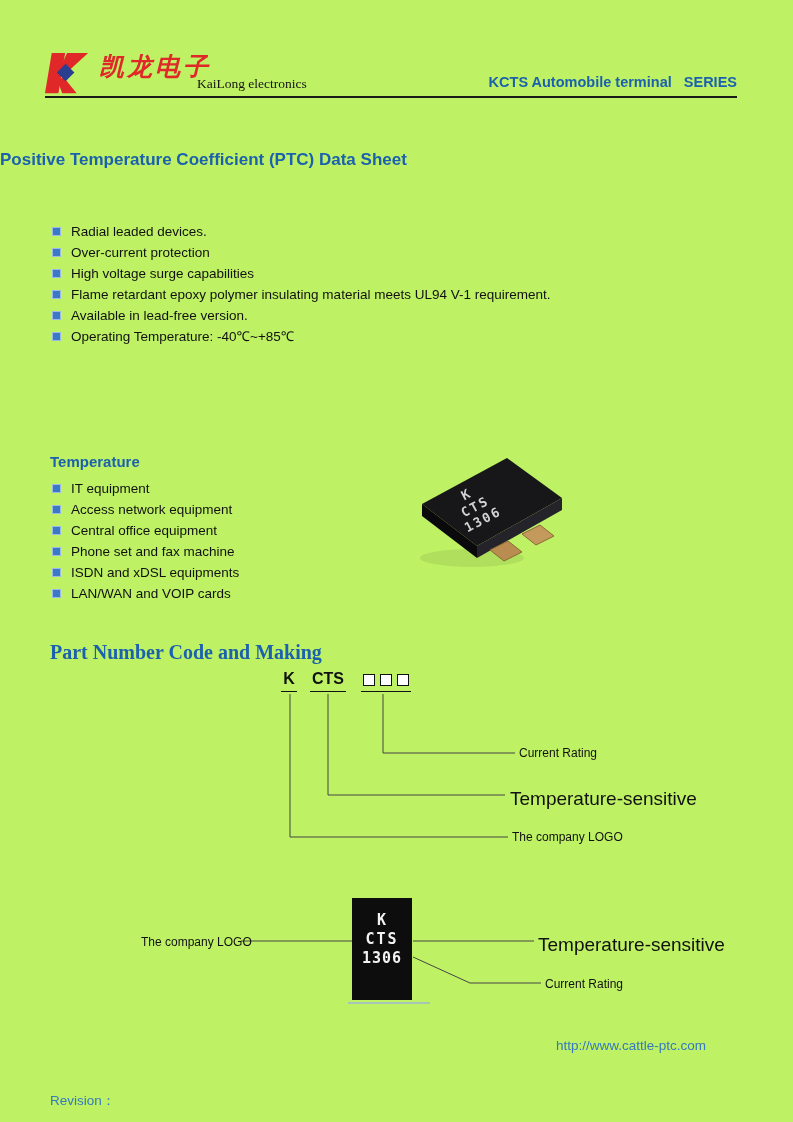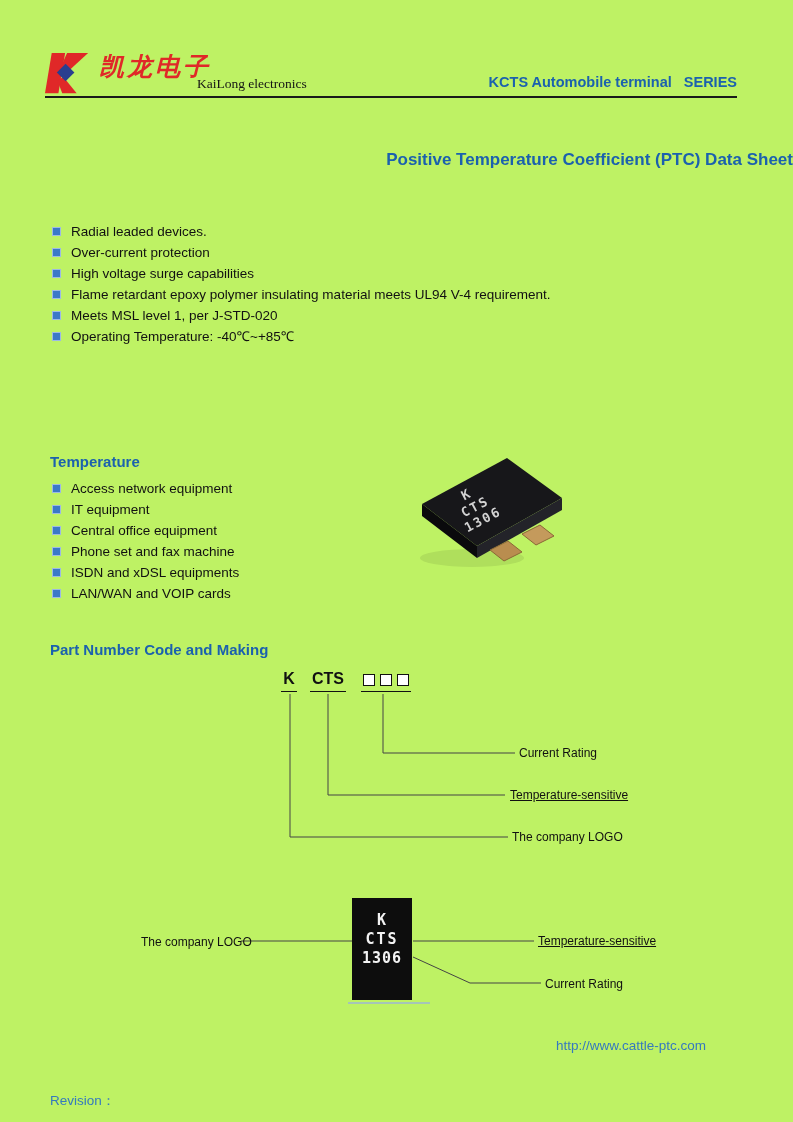--- a/index.html
+++ b/index.html
@@ -8,45 +8,45 @@
   .page { position:relative; width:793px; height:1122px; background:#bef264; margin:0 auto; overflow:hidden; }
 
   
   .header { position:absolute; left:45px; right:56px; top:50px; height:48px; border-bottom:2px solid #1a1a1a; }
   .logo-mark { position:absolute; left:0; top:0; width:46px; height:46px; }
   .logo-cn { position:absolute; left:54px; top:0px; font-size:25px; font-weight:bold; font-style:italic; color:#e02828; letter-spacing:3px; white-space:nowrap; }
   .logo-en { position:absolute; left:152px; top:26px; font-family:"Liberation Serif", serif; font-size:13.5px; color:#141414; white-space:nowrap; }
   .series { position:absolute; right:0; bottom:6px; font-size:14.5px; font-weight:bold; color:#1b61ae; white-space:pre; }
 
   
-  .title { position:absolute; left:0; width:100%; top:150px; text-align:right; font-size:17px; font-weight:bold; color:#1b61ae; }
+  .title { position:absolute; left:0; width:100%; top:150px; text-align:left; font-size:17px; font-weight:bold; color:#1b61ae; }
 
   
   .section-heading { font-size:15px; font-weight:bold; color:#1b61ae; margin-bottom:11px; }
   .features { position:absolute; left:50px; top:224px; width:690px; }
   .applications { position:absolute; left:50px; top:453px; width:360px; }
   ul.blist { list-style:none; }
   ul.blist li { display:flex; align-items:flex-start; margin-bottom:5px; font-size:13.5px; color:#111111; line-height:16px; }
   .bullet { flex:0 0 auto; width:9px; height:9px; background:#3b79c8; border:1px solid #9dbae4; margin:3px 10px 0 2px; }
 
   
   .component-photo { position:absolute; left:402px; top:446px; width:180px; height:142px; }
 
   
-  .pn-heading { position:absolute; left:50px; top:641px; font-size:15px; font-weight:bold; color:#1b61ae; }
+  .pn-heading { position:absolute; left:50px; top:641px; font-size:20px; font-weight:bold; color:#1b61ae;font-family:Liberation Serif, serif; }
   .code-row { position:absolute; left:281px; top:670px; display:flex; align-items:flex-end; }
   .code { font-size:16px; font-weight:bold; color:#111; border-bottom:1.5px solid #111; padding:0 2px 3px 2px; text-align:center; }
   .code.k { min-width:16px; margin-right:13px; }
   .code.cts { min-width:34px; margin-right:15px; }
   .boxes { display:flex; gap:5px; border-bottom:1.5px solid #111; padding:0 2px 5px 2px; }
   .digit-box { width:12px; height:12px; border:1.5px solid #111; background:#fff; }
 
   .diagram-label { position:absolute; color:#111; white-space:nowrap; }
   .lbl-sm { font-size:12px; }
-  .lbl-md { font-size:12px;text-decoration:underline; }
+  .lbl-md { font-size:19px; }
 
   
   .chip-rect { position:absolute; left:352px; top:898px; width:60px; height:102px; background:#0d0d0d; color:#f2f2f2; text-align:center; font-family:"DejaVu Sans Mono", monospace; font-weight:bold; padding-top:13px; }
   .chip-rect .l1 { font-size:15px; line-height:19px; letter-spacing:1px; }
   .chip-rect .l2 { font-size:15px; line-height:19px; letter-spacing:2px; }
   .chip-rect .l3 { font-size:15px; line-height:19px; letter-spacing:1px; }
 
   
   .revision { position:absolute; left:50px; top:1092px; font-size:13.5px; color:#3579be; }
   .url { position:absolute; right:87px; top:1038px; font-size:13.5px; color:#3579be; text-decoration:none; }
@@ -82,43 +82,43 @@
       <li>
           <span class="bullet"></span>
           <span>Over-current protection</span>
         </li>
       <li>
           <span class="bullet"></span>
           <span>High voltage surge capabilities</span>
         </li>
       <li>
           <span class="bullet"></span>
-          <span>Flame retardant epoxy polymer insulating material meets UL94 V-4 requirement.</span>
+          <span>Flame retardant epoxy polymer insulating material meets UL94 V-1 requirement.</span>
         </li>
       <li>
           <span class="bullet"></span>
-          <span>Meets MSL level 1, per J-STD-020</span>
+          <span>Available in lead-free version.</span>
         </li>
       <li>
           <span class="bullet"></span>
           <span>Operating Temperature: -40℃~+85℃</span>
         </li>
     </ul>
   </div>
 
   <div class="applications">
     <div class="section-heading">Temperature</div>
     <ul class="blist">
       <li>
           <span class="bullet"></span>
-          <span>Access network equipment</span>
+          <span>IT equipment</span>
         </li>
       <li>
           <span class="bullet"></span>
-          <span>IT equipment</span>
+          <span>Access network equipment</span>
         </li>
       <li>
           <span class="bullet"></span>
           <span>Central office equipment</span>
         </li>
       <li>
           <span class="bullet"></span>
           <span>Phone set and fax machine</span>
         </li>
       <li>

